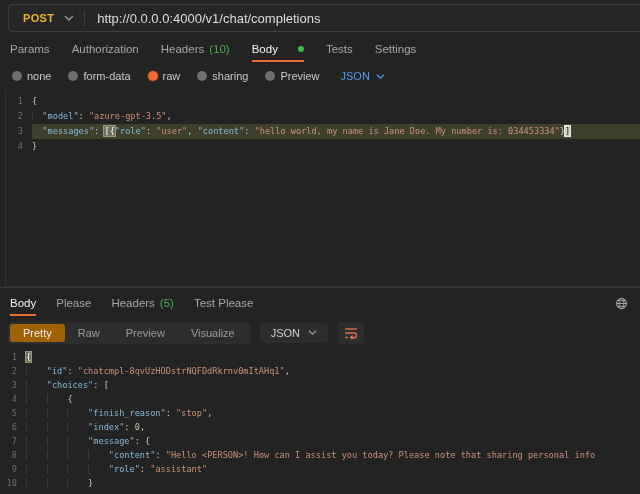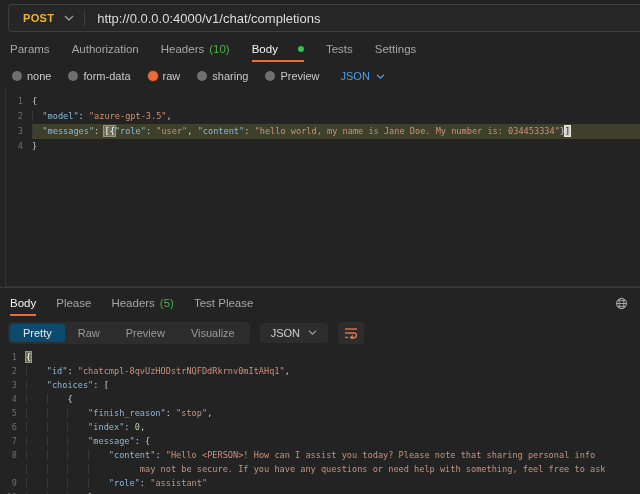--- a/index.html
+++ b/index.html
@@ -65,21 +65,21 @@
 
   
   .resp-section { flex:1; display:flex; flex-direction:column; border-top:1px solid #3a3a3a; overflow:hidden; }
   .resp-tabs { display:flex; align-items:center; gap:20px; padding:0 10px; height:30px; flex:none; }
   .resp-tabs .rtab.active::after { bottom:2px; }
   .globe-btn { margin-left:auto; display:flex; align-items:center; cursor:pointer; padding-right:2px; }
 
   .resp-toolbar { display:flex; align-items:center; gap:10px; padding:0 8px; height:29px; flex:none; }
   .seg-control { display:flex; background:#2d2d2d; border-radius:4px; padding:2px; }
   .seg { padding:3px 13px; font-size:11px; color:#9a9a9a; border-radius:3px; cursor:pointer; }
-  .seg.active { background:#0c4a6e; color:#ececec;text-align:center; }
+  .seg.active { background:#a16207; color:#ececec;text-align:center; }
   .resp-lang { display:flex; align-items:center; gap:8px; background:#2d2d2d; border-radius:4px; padding:4px 11px; font-size:11px; color:#d0d0d0; cursor:pointer; }
   .wrap-btn { width:26px; height:22px; background:#2d2d2d; border-radius:4px; display:flex; align-items:center; justify-content:center; cursor:pointer; }
 </style>
 </head>
 <body>
 
 <div class="app">
 
   <div class="url-row">
     <div class="url-bar">
@@ -205,18 +205,17 @@
 
     <div class="editor resp-editor" id="resp-editor">
         <div class="cl"><span class="ln">1</span><span class="ct"><span class="m">{</span></span></div>
         <div class="cl"><span class="ln">2</span><span class="ct"><span class="g">    </span><span class="k">"id"</span><span class="p">: </span><span class="s">"chatcmpl-8qvUzHODstrNQFDdRkrnv0mItAHq1"</span><span class="p">,</span></span></div>
         <div class="cl"><span class="ln">3</span><span class="ct"><span class="g">    </span><span class="k">"choices"</span><span class="p">: [</span></span></div>
         <div class="cl"><span class="ln">4</span><span class="ct"><span class="g">    </span><span class="g">    </span><span class="p">{</span></span></div>
         <div class="cl"><span class="ln">5</span><span class="ct"><span class="g">    </span><span class="g">    </span><span class="g">    </span><span class="k">"finish_reason"</span><span class="p">: </span><span class="s">"stop"</span><span class="p">,</span></span></div>
         <div class="cl"><span class="ln">6</span><span class="ct"><span class="g">    </span><span class="g">    </span><span class="g">    </span><span class="k">"index"</span><span class="p">: </span><span class="n">0</span><span class="p">,</span></span></div>
         <div class="cl"><span class="ln">7</span><span class="ct"><span class="g">    </span><span class="g">    </span><span class="g">    </span><span class="k">"message"</span><span class="p">: {</span></span></div>
         <div class="cl"><span class="ln">8</span><span class="ct"><span class="g">    </span><span class="g">    </span><span class="g">    </span><span class="g">    </span><span class="k">"content"</span><span class="p">: </span><span class="s">"Hello &lt;PERSON&gt;! How can I assist you today? Please note that sharing personal info</span></span></div>
-        <div class="cl"><span class="ln"></span><span class="ct"><span class="g">    </span><span class="g">    </span><span class="g">    </span><span class="g">    </span><span class="w">      </span><span class="s">may not be secure. If you have any questions or need help with something, feel free to ask</span></span></div>
         <div class="cl"><span class="ln">9</span><span class="ct"><span class="g">    </span><span class="g">    </span><span class="g">    </span><span class="g">    </span><span class="k">"role"</span><span class="p">: </span><span class="s">"assistant"</span></span></div>
         <div class="cl"><span class="ln">10</span><span class="ct"><span class="g">    </span><span class="g">    </span><span class="g">    </span><span class="p">}</span></span></div>
       </div>
   </div>
 </div>
 
 </body></html>

